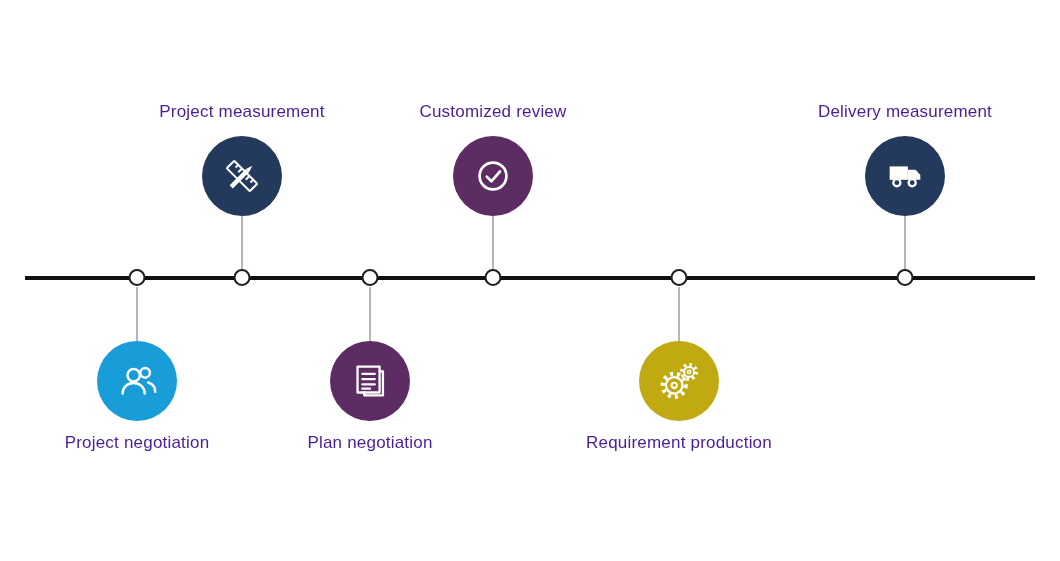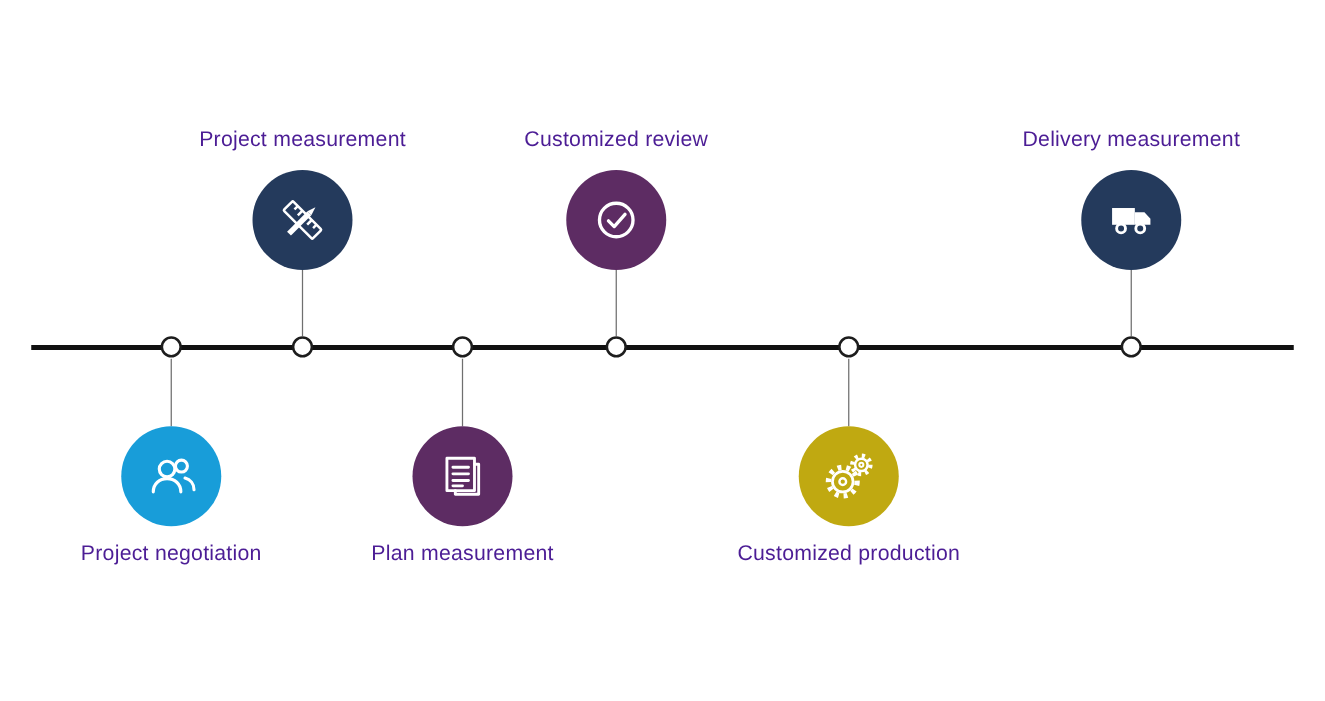--- a/index.html
+++ b/index.html
@@ -102,21 +102,21 @@
   <div class="item below" style="left:370px">
     <div class="node"></div>
     <div class="connector"></div>
     <div class="big-circle" style="background-color: rgb(93, 44, 99);">
       <svg class="icon-svg" viewBox="0 0 48 48" width="46" height="46" fill="none" stroke="#ffffff" stroke-width="2.4" stroke-linecap="round" stroke-linejoin="round">
         <path d="M34 14h3.5v25H18v-3"></path>
         <rect x="11" y="9" width="23" height="27"></rect>
         <path d="M16 16.5h13 M16 22h13 M16 27.5h13 M16 32h8"></path>
       </svg>
     </div>
-    <div class="step-label">Plan measurement</div>
+    <div class="step-label">Plan negotiation</div>
   </div>
 
   <div class="item above" style="left:493px">
     <div class="node"></div>
     <div class="connector"></div>
     <div class="big-circle" style="background-color: rgb(93, 44, 99);">
       <svg class="icon-svg" viewBox="0 0 48 48" width="46" height="46" fill="none" stroke="#ffffff" stroke-width="2.8" stroke-linecap="round" stroke-linejoin="round">
         <circle cx="24" cy="24" r="14"></circle>
         <path d="M17.5 24.7l4.8 4.8 9-10.2"></path>
       </svg>
@@ -134,21 +134,21 @@
           <circle cx="19" cy="28.5" r="8.6" stroke-width="2.3"></circle>
           <circle cx="19" cy="28.5" r="2.8" stroke-width="2"></circle>
         </g>
         <g>
           <circle cx="34.5" cy="14.5" r="7.6" stroke-width="3.6" stroke-dasharray="2.6 3.4"></circle>
           <circle cx="34.5" cy="14.5" r="5.2" stroke-width="2.1"></circle>
           <circle cx="34.5" cy="14.5" r="1.7" stroke-width="1.7"></circle>
         </g>
       </svg>
     </div>
-    <div class="step-label">Customized production</div>
+    <div class="step-label">Requirement production</div>
   </div>
 
   <div class="item above" style="left:905px">
     <div class="node"></div>
     <div class="connector"></div>
     <div class="big-circle" style="background-color: rgb(36, 58, 92);">
       <svg class="icon-svg" viewBox="0 0 48 48" width="46" height="46">
         <rect x="8" y="14" width="19" height="14" fill="#ffffff"></rect>
         <path d="M27 17.5h8l5 5.5v5H27z" fill="#ffffff"></path>
         <circle cx="15.5" cy="31" r="3.7" fill="none" stroke="#ffffff" stroke-width="2.4"></circle>

